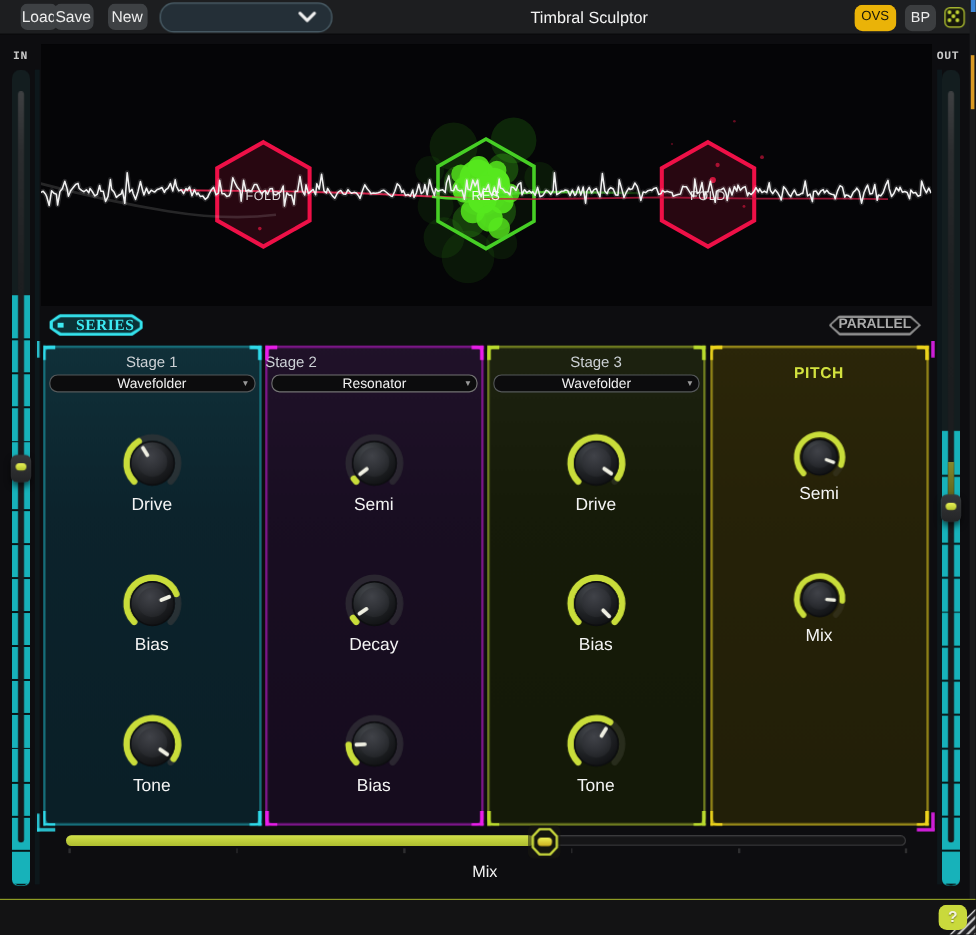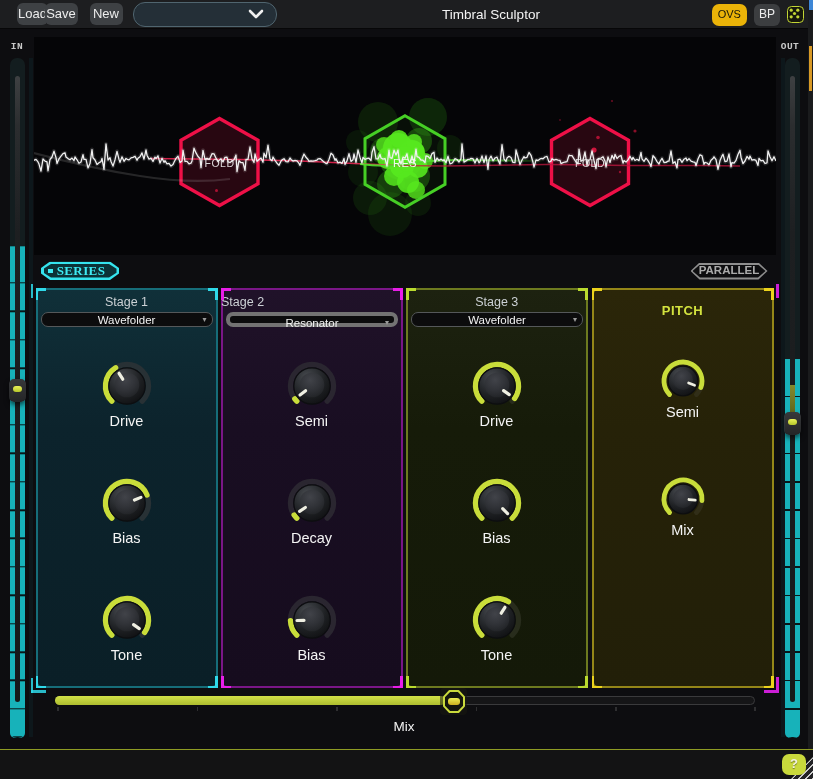--- a/index.html
+++ b/index.html
@@ -125,38 +125,38 @@
   <polyline points="0,123.3 2,122.4 4,124.9 5,127.1 7,134.2 9,121.9 11,124.1 13,124.9 14,133.9 16,122.5 18,120.0 20,114.1 22,120.6 23,126.5 25,121.8 27,119.2 29,116.7 31,115.8 32,120.0 34,121.6 36,122.8 38,121.1 40,123.7 41,120.0 43,122.8 45,126.3 47,125.0 49,117.6 50,122.3 52,122.3 54,130.9 56,126.6 58,112.6 59,120.8 61,123.0 63,127.5 65,125.7 67,124.6 68,121.4 70,132.4 72,106.9 74,123.0 76,120.7 77,124.5 79,129.1 81,122.7 83,114.3 85,122.4 86,125.4 88,119.8 90,124.3 92,121.5 94,122.7 95,122.9 97,120.9 99,120.3 101,119.3 103,123.3 104,121.3 106,119.7 108,115.9 110,122.2 112,112.9 113,118.2 115,122.1 117,121.1 119,124.4 121,120.1 122,121.6 124,118.8 126,126.1 128,121.2 130,125.3 131,123.7 133,126.8 135,126.4 137,129.1 139,127.5 140,125.2 142,121.4 144,119.1 146,125.4 148,124.0 149,113.2 151,124.4 153,124.4 155,126.8 157,126.2 158,123.9 160,111.2 162,115.9 164,119.5 166,121.5 167,130.7 169,113.3 171,122.4 173,121.2 175,122.4 176,121.3 178,116.7 180,116.8 182,121.2 184,124.6 185,123.4 187,121.8 189,124.9 191,120.3 193,120.2 194,124.9 196,125.5 198,124.0 200,122.8 202,118.0 203,134.7 205,123.7 207,125.7 209,125.7 211,133.4 212,122.5 214,122.4 216,110.0 218,122.0 220,125.5 221,117.0 223,124.3 225,122.5 227,120.9 229,125.3 230,116.2 232,120.6 234,108.2 236,122.1 238,123.8 239,120.0 241,123.3 243,126.2 245,128.2 247,124.1 248,122.9 250,121.7 252,124.6 254,124.9 256,121.0 257,122.4 259,124.1 261,123.3 263,123.9 265,126.4 266,128.4 268,122.1 270,117.0 272,120.3 274,122.5 275,124.4 277,123.9 279,124.1 281,123.7 283,123.1 284,121.9 286,121.6 288,123.2 290,125.0 292,126.5 293,126.7 295,122.4 297,116.2 299,118.0 301,123.3 302,121.7 304,125.9 306,125.1 308,126.4 310,121.4 311,127.5 313,123.9 315,116.6 317,124.4 319,122.7 320,116.8 322,125.3 324,112.9 326,120.4 328,126.0 329,120.4 331,122.4 333,121.5 335,121.2 337,123.5 338,115.5 340,109.6 342,121.8 344,121.9 346,117.4 347,121.0 349,122.1 351,121.5 353,129.1 355,113.1 356,120.7 358,121.3 360,113.1 362,117.9 364,113.1 365,121.4 367,127.0 369,120.2 371,121.2 373,116.8 374,122.4 376,126.2 378,119.0 380,126.1 382,112.2 383,119.6 385,120.4 387,123.1 389,123.2 391,125.5 392,118.9 394,119.3 396,121.7 398,116.6 400,115.2 401,125.4 403,121.0 405,123.5 407,122.1 409,123.8 410,122.7 412,125.7 414,119.1 416,126.9 418,126.2 419,125.0 421,121.6 423,122.5 425,125.0 427,121.6 428,106.9 430,125.2 432,123.9 434,122.3 436,122.1 437,121.3 439,121.7 441,126.0 443,121.3 445,125.8 446,124.8 448,118.9 450,125.6 452,118.9 454,132.3 455,122.5 457,119.1 459,123.8 461,121.0 463,120.1 464,122.9 466,127.1 468,107.7 470,122.1 472,124.4 473,121.1 475,119.3 477,120.5 479,125.4 481,125.6 482,112.9 484,120.0 486,127.6 488,123.0 490,119.7 491,121.0 493,120.3 495,115.5 497,118.3 499,125.3 500,130.1 502,123.0 504,123.5 506,121.9 508,121.4 509,121.8 511,120.0 513,119.4 515,125.1 517,124.2 518,121.7 520,123.1 522,122.4 524,123.1 526,123.4 527,126.6 529,125.7 531,125.0 533,124.6 535,118.2 536,118.6 538,118.6 540,121.8 542,125.0 544,126.8 545,112.2 547,124.3 549,123.0 551,115.0 553,128.3 554,123.1 556,122.8 558,114.0 560,123.5 562,131.6 563,122.6 565,121.3 567,121.1 569,119.7 571,124.0 572,130.0 574,119.8 576,125.5 578,118.4 580,122.3 581,117.3 583,121.6 585,119.4 587,118.5 589,126.2 590,123.6 592,125.1 594,122.9 596,119.3 598,123.0 599,120.3 601,123.5 603,122.3 605,123.6 607,115.4 608,121.8 610,124.4 612,121.2 614,123.6 616,127.0 617,129.7 619,118.7 621,121.0 623,124.6 625,127.0 626,124.5 628,121.3 630,125.5 632,125.4 634,124.1 635,124.2 637,113.9 639,126.3 641,124.7 643,131.0 644,122.6 646,122.1 648,125.3 650,122.2 652,121.0 653,123.7 655,121.6 657,124.1 659,124.9 661,125.3 662,128.7 664,122.0 666,117.8 668,118.9 670,127.3 671,125.4 673,126.0 675,127.7 677,123.3 679,121.5 680,119.8 682,122.6 684,132.3 686,123.6 688,118.9 689,117.3 691,124.7 693,124.2 695,116.8 697,129.9 698,125.5 700,126.2 702,123.4 704,117.5 706,113.3 707,120.2 709,126.7 711,124.0 713,119.4 715,122.2 716,119.0 718,123.2 720,122.6 722,123.4 724,128.5 725,121.4 727,123.9 729,123.4 731,126.5 733,125.8 734,113.8 736,119.8 738,123.7 740,119.8 742,123.9" stroke="#f0f0f0" stroke-width="1.3" fill="none" opacity="1" stroke-linejoin="round"></polyline>
   <text x="185.5" y="129.5" fill="#f2f2f2" opacity="0.88" font-size="10.5px" text-anchor="middle" letter-spacing="0.5">FOLD</text>
   <text x="556" y="129.5" fill="#f2f2f2" opacity="0.88" font-size="10.5px" text-anchor="middle" letter-spacing="0.5">FOLD</text>
   <text x="371" y="129.5" fill="#fafafa" opacity="0.95" font-size="11px" text-anchor="middle" letter-spacing="0.5">RES</text>
 </svg>
 </div>
 
 <div class="abs" style="left:41px;top:261.5px;width:78px;height:18.5px;background:#35e4ee;clip-path:polygon(9px 0, calc(100% - 9px) 0, 100% 35%, 100% 65%, calc(100% - 9px) 100%, 9px 100%, 0 65%, 0 35%);box-shadow:0 0 8px rgba(40,220,230,0.5);"></div>
 <div class="abs" style="left:43.5px;top:264px;width:73px;height:13.5px;background:#0c3237;clip-path:polygon(7.5px 0, calc(100% - 7.5px) 0, 100% 35%, 100% 65%, calc(100% - 7.5px) 100%, 7.5px 100%, 0 65%, 0 35%);"></div>
 <div class="abs" style="left:48px;top:268.8px;width:4.5px;height:4.5px;background:#3eeaf2;"></div>
-<div class="abs" style="left:50px;top:262.5px;width:62px;text-align:center;color:#3eeaf2;font-family:'Liberation Serif',serif;font-weight:bold;font-size:13px;letter-spacing:0.4px;">SERIES</div>
+<div class="abs" style="left:50px;top:262.5px;width:62px;text-align:right;color:#3eeaf2;font-family:'Liberation Serif',serif;font-weight:bold;font-size:13px;letter-spacing:0.4px;">SERIES</div>
 
 <div class="abs" style="left:690.5px;top:262.5px;width:77px;height:17px;background:#8e8e8e;clip-path:polygon(9px 0, calc(100% - 9px) 0, 100% 50%, calc(100% - 9px) 100%, 9px 100%, 0 50%);"></div>
 <div class="abs" style="left:692.5px;top:264.5px;width:73px;height:13px;background:#0d0d0f;clip-path:polygon(7.5px 0, calc(100% - 7.5px) 0, 100% 50%, calc(100% - 7.5px) 100%, 7.5px 100%, 0 50%);"></div>
 <div class="abs" style="left:692.5px;top:264px;width:73px;text-align:center;color:#ababab;font-weight:bold;font-size:11.5px;">PARALLEL</div>
 
 <div class="abs" style="left:35.5px;top:288px;width:182px;height:400px;border:2px solid #166d79;border-radius:6px;background:linear-gradient(#103039 0%, #0c232c 35%, #0a1f27 100%);"></div>
 <div class="abs" style="left:221px;top:288px;width:181.5px;height:400px;border:2px solid #7a1687;border-radius:6px;background:linear-gradient(#201229 0%, #190e22 35%, #160c1e 100%);"></div>
 <div class="abs" style="left:406px;top:288px;width:181.5px;height:400px;border:2px solid #6d7a1f;border-radius:6px;background:linear-gradient(#1d2210 0%, #161b09 35%, #141908 100%);"></div>
 <div class="abs" style="left:591.5px;top:288px;width:182px;height:400px;border:2px solid #948618;border-radius:6px;background:linear-gradient(#2b2609 0%, #262208 35%, #221f08 100%);"></div>
 
 <div class="abs" style="left:35.5px;top:294.5px;width:182px;text-align:center;color:#ccd1d5;font-size:12.5px;">Stage 1</div>
 <div class="abs" style="left:221px;top:294.5px;width:181.5px;text-align:left;color:#ccd1d5;font-size:12.5px;">Stage 2</div>
 <div class="abs" style="left:406px;top:294.5px;width:181.5px;text-align:center;color:#ccd1d5;font-size:12.5px;">Stage 3</div>
 <div class="abs" style="left:591.5px;top:303px;width:182px;text-align:center;color:#d3e23f;font-size:13px;font-weight:bold;letter-spacing:0.5px;">PITCH</div>
 
 <div class="abs" style="left:40.5px;top:311.5px;width:172px;height:15.5px;background:#0c0c0d;border:1px solid #55585a;border-radius:7px;color:#f2f2f2;font-size:11.5px;line-height:14.5px;text-align:center;">Wavefolder<span style="position:absolute;right:5px;top:0px;color:#999;font-size:8px;">▾</span></div>
-<div class="abs" style="left:226px;top:311.5px;width:172px;height:15.5px;background:#0c0c0d;border:4px solid #737373;border-radius:7px;color:#f2f2f2;font-size:11.5px;line-height:14.5px;text-align:center;">Resonator<span style="position:absolute;right:5px;top:0px;color:#999;font-size:8px;">▾</span></div>
+<div class="abs" style="left:226px;top:311.5px;width:172px;height:15.5px;background:#0c0c0d;border:1px solid #737373;border-radius:7px;color:#f2f2f2;font-size:11.5px;line-height:14.5px;text-align:center;">Resonator<span style="position:absolute;right:5px;top:0px;color:#999;font-size:8px;">▾</span></div>
 <div class="abs" style="left:411px;top:311.5px;width:172px;height:15.5px;background:#0c0c0d;border:1px solid #55585a;border-radius:7px;color:#f2f2f2;font-size:11.5px;line-height:14.5px;text-align:center;">Wavefolder<span style="position:absolute;right:5px;top:0px;color:#999;font-size:8px;">▾</span></div>
 
 <div class="knob" style="left:98.5px;top:358.0px;width:56px;height:56px"><svg width="56" height="56" viewBox="0 0 56 56">
       <path d="M 12.80 43.20 A 21.5 21.5 0 1 1 43.20 43.20" stroke="#283135" stroke-width="5.4" fill="none" stroke-linecap="round"></path>
       <path d="M 12.80 43.20 A 21.5 21.5 0 0 1 16.61 9.77" stroke="#c9dd3a" stroke-width="5.4" fill="none" stroke-linecap="round"></path>
       <circle cx="28.0" cy="28.0" r="18.2" fill="url(#kb)" stroke="#0d0e10" stroke-width="1.2"></circle>
       <circle cx="28.0" cy="27.0" r="12.3" fill="url(#ki)"></circle>
       <line x1="23.76" y1="21.22" x2="20.05" y2="15.28" stroke="#efefe2" stroke-width="3.2" stroke-linecap="round"></line>
     </svg></div>
 <div class="knob" style="left:98.5px;top:475.0px;width:56px;height:56px"><svg width="56" height="56" viewBox="0 0 56 56">

